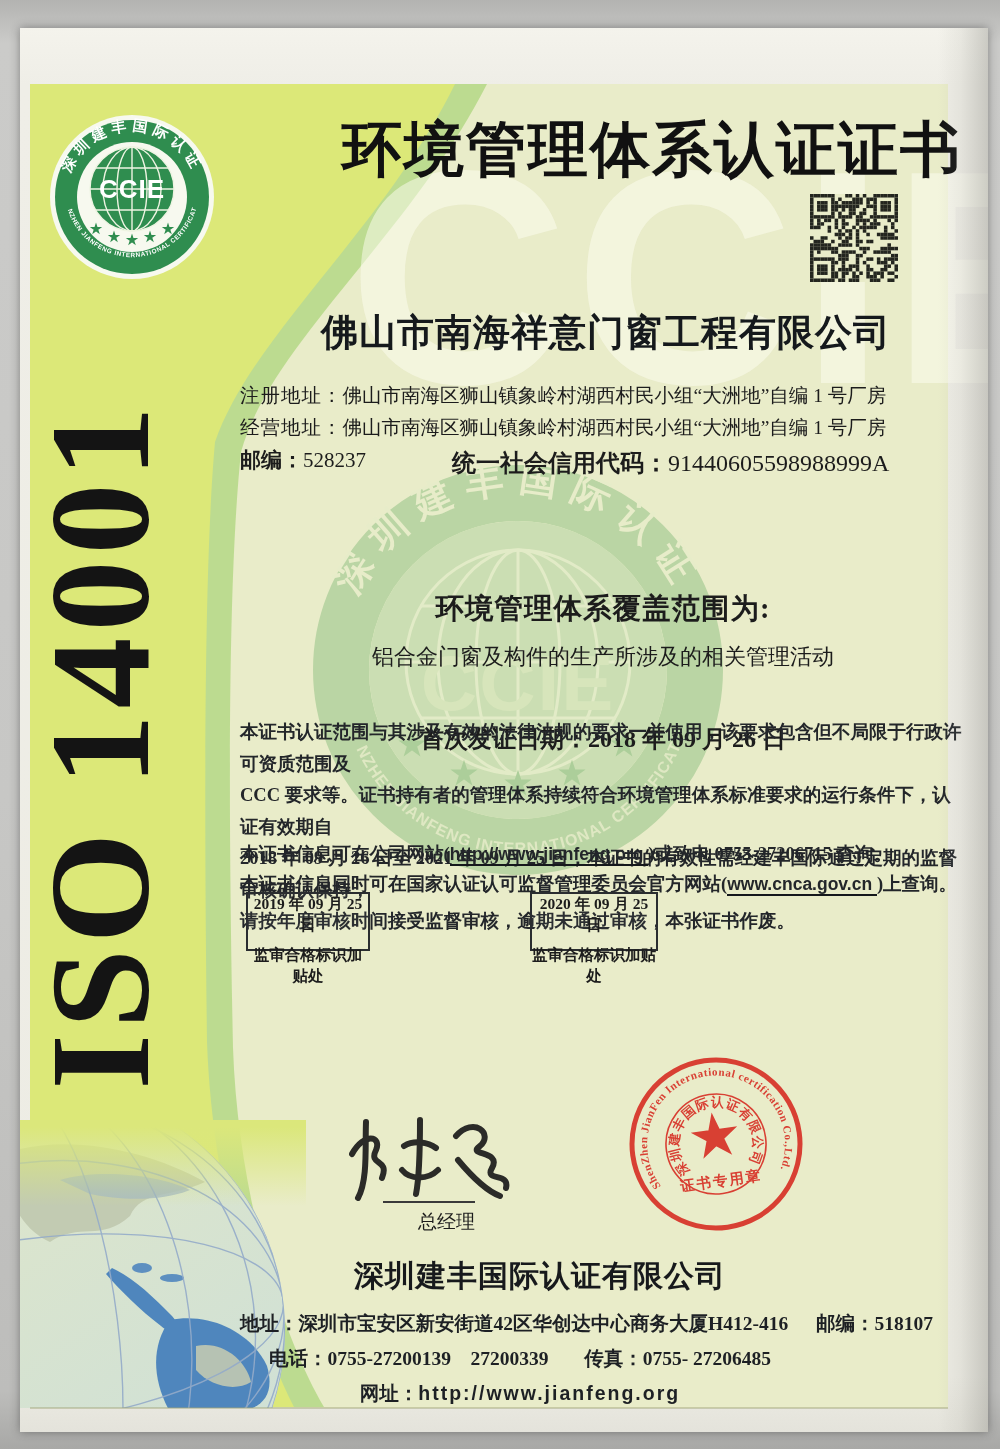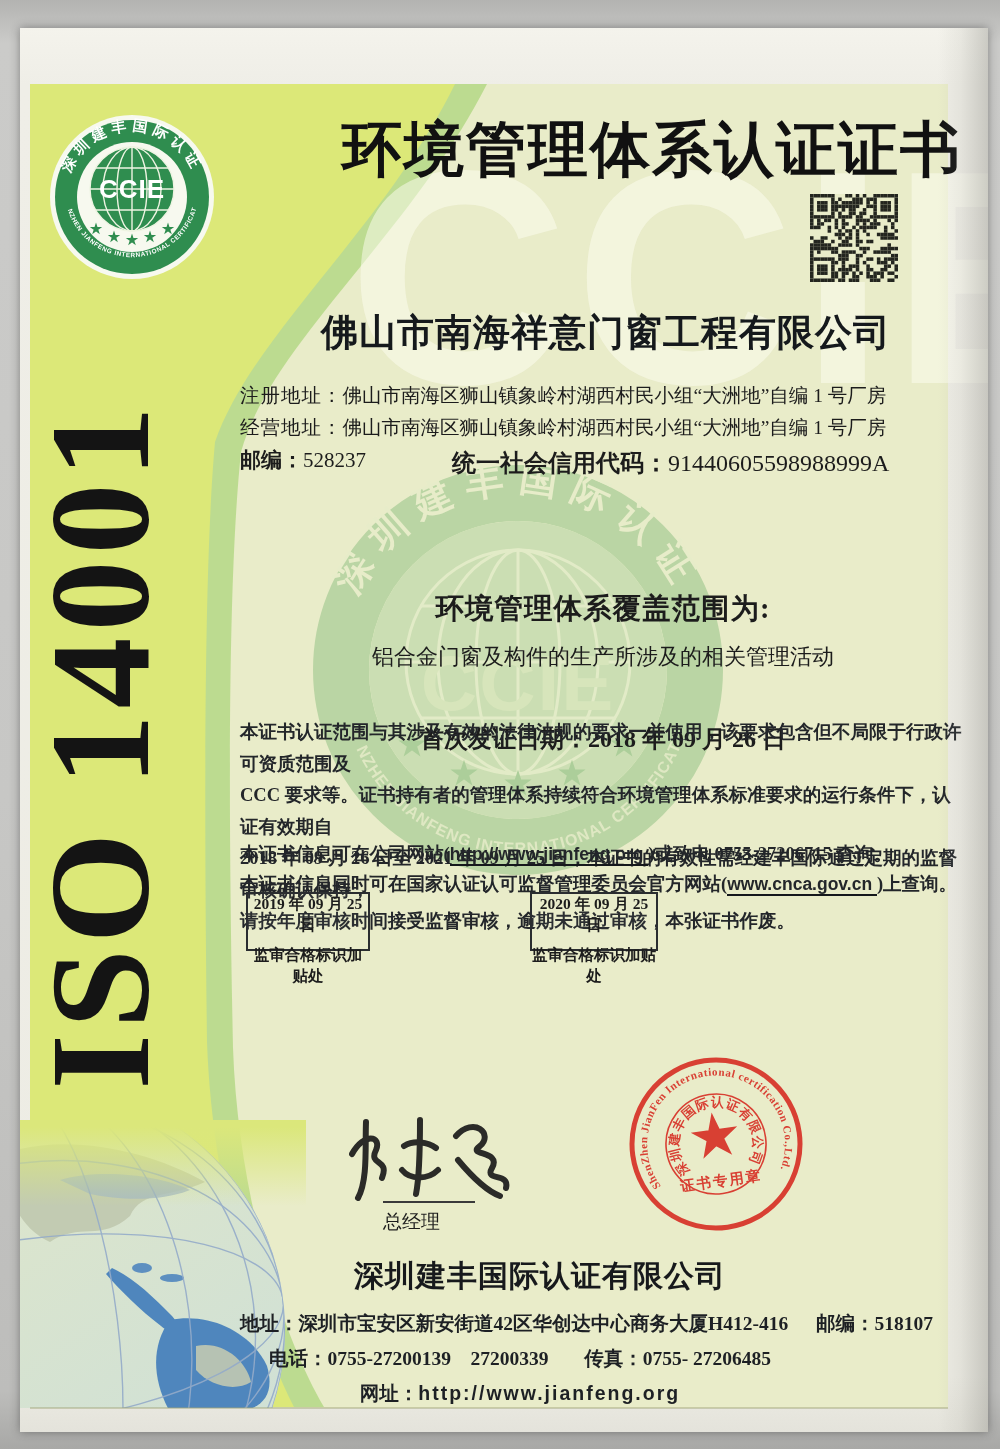--- a/index.html
+++ b/index.html
@@ -34,21 +34,21 @@
   .issuedate{left:240px;top:678px;width:726px;text-align:center;font-size:24px;font-weight:bold;margin-top:45px;}
   .terms{left:240px;top:717px;width:722px;font-size:18.5px;font-weight:bold;line-height:31.5px;white-space:pre-line;color:#23262a;}
   .qline{left:240px;top:841px;font-size:18.5px;font-weight:bold;color:#23262a;white-space:nowrap;}
   .qline2{top:871px;}
   .url{font-family:"Liberation Sans",sans-serif;font-size:17.5px;border-bottom:2px solid #15181c;}
   .stickbox{border:2px solid #2a2d30;text-align:center;font-weight:bold;font-size:15.5px;
     display:flex;flex-direction:column;justify-content:space-between;gap:9px;background:rgba(255,255,255,.04);}
   .box1{left:246px;top:892px;width:120px;height:55px;}
   .box2{left:530px;top:892px;width:124px;height:55px;}
   .sigline{left:383px;top:1201px;width:92px;height:2px;background:#3a3a3a;}
-  .signer{left:383px;top:1209px;width:92px;text-align:left;font-size:19px;}
+  .signer{left:383px;top:1209px;width:92px;text-align:right;font-size:19px;}
   .issuer{left:240px;top:1256px;width:600px;text-align:center;font-size:30px;font-weight:bold;
     font-family:"Liberation Sans",sans-serif;letter-spacing:1px;color:#17191c;}
   .brow{font-size:19.5px;font-weight:bold;white-space:nowrap;color:#1d2024;}
   .brow1{left:240px;top:1310px;width:560px;text-align:center;}
   .brow2{left:240px;top:1345px;width:560px;text-align:center;}
   .brow3{left:240px;top:1380px;width:560px;text-align:center;}
   .brow .websans{font-family:"Liberation Sans",sans-serif;letter-spacing:2px;}
   
   .iso{left:-315px;top:670px;width:830px;height:150px;transform:rotate(-90deg);
     text-align:center;font-size:142px;font-weight:bold;letter-spacing:6px;color:#141414;line-height:150px;}

